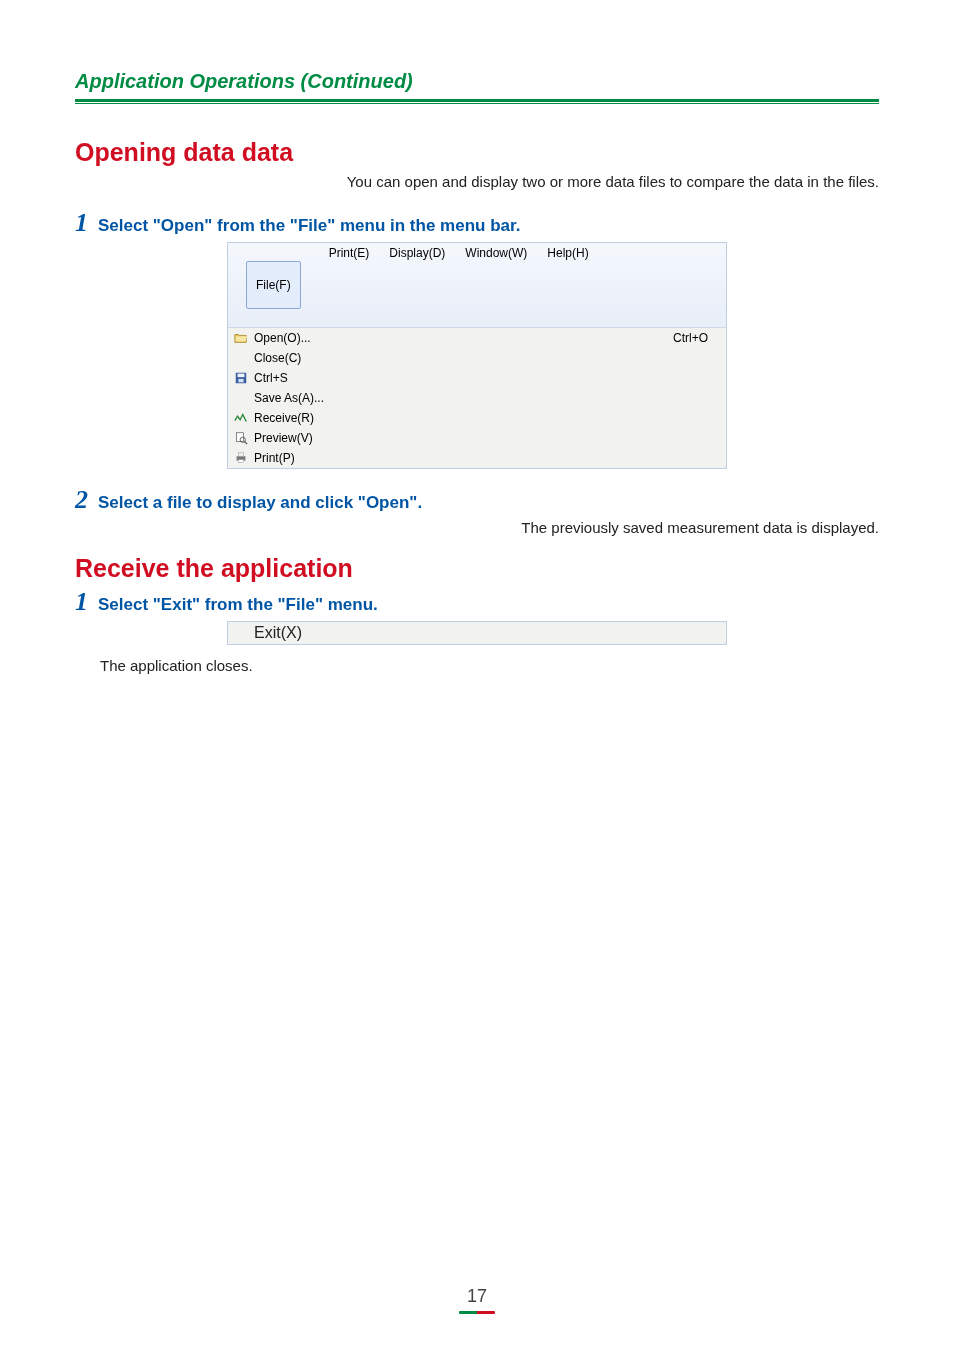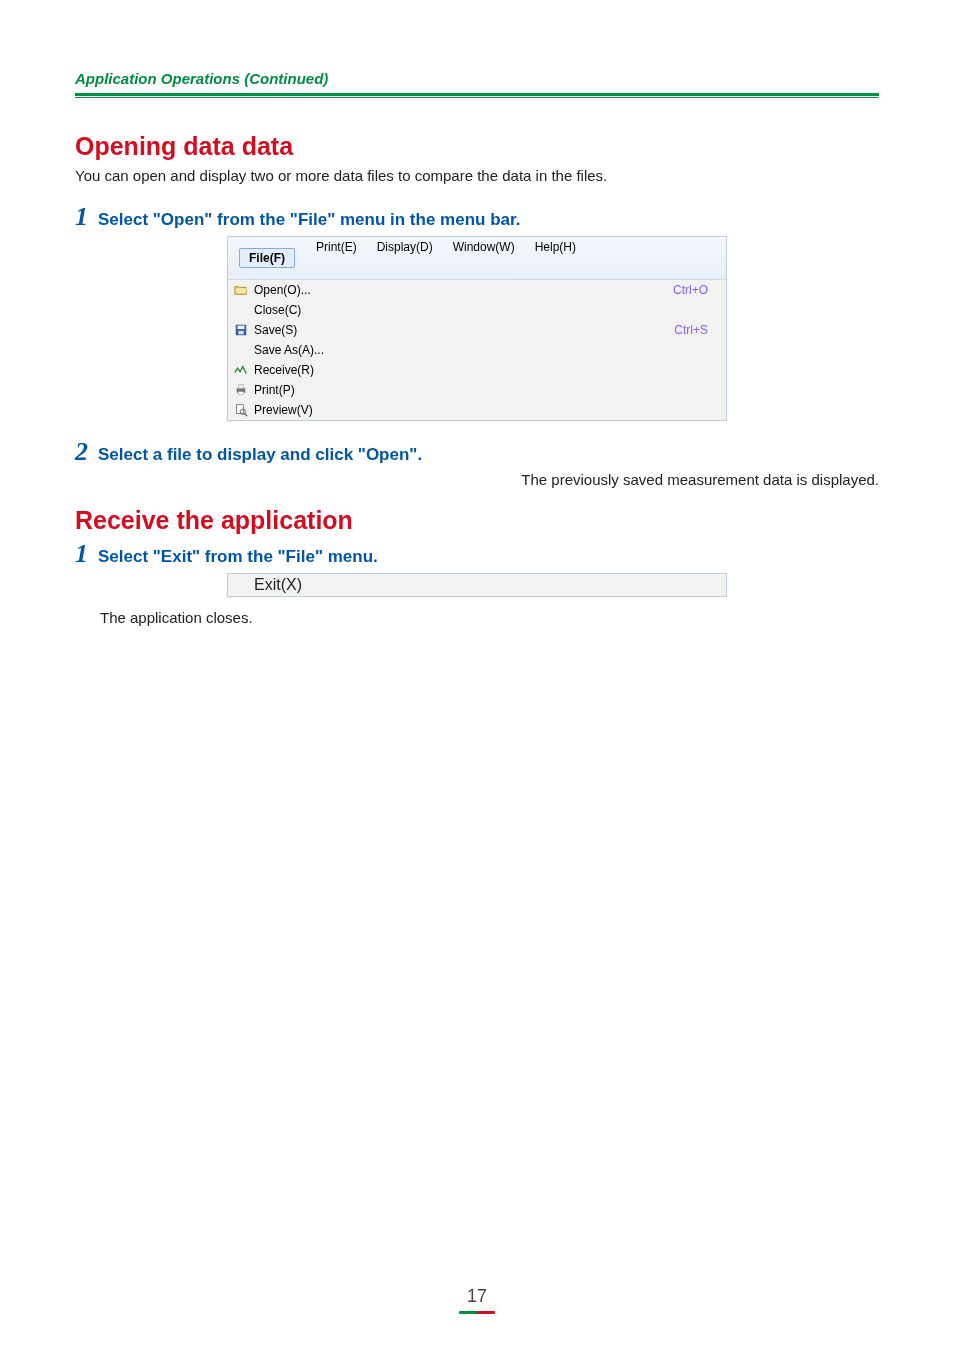--- a/index.html
+++ b/index.html
@@ -12,40 +12,41 @@
     color: #222;
   }
   .page {
     padding: 70px 75px 0 75px;
   }
   .header-line {
     font-family: Arial, sans-serif;
     font-style: italic;
     font-weight: bold;
     color: #008c44;
-    font-size: 15px;
+    font-size: 20px;
     padding-bottom: 6px;
     border-bottom: 3px solid #008c44;
     margin-bottom: 1px;
   }
   .header-underline {
     border-bottom: 1px solid #008c44;
     margin-bottom: 34px;
   }
   h2.section {
     color: #d10d21;
     font-family: Arial, sans-serif;
     font-weight: bold;
     font-size: 25px;
     margin-bottom: 6px;
   }
   .lead {
     font-size: 15px;
     color: #222;
     margin-bottom: 20px;
+    text-align: right;
   }
   .step {
     display: flex;
     align-items: baseline;
     gap: 10px;
     margin-bottom: 6px;
   }
   .step-num {
     font-family: "Times New Roman", serif;
     font-style: italic;
@@ -82,23 +83,22 @@
     background: linear-gradient(#f4f8fd,#e8eef8);
     border-bottom: 1px solid #cdd8ea;
   }
   .menubar .mitem {
     padding: 3px 10px;
   }
   .menubar .mitem.sel {
     border: 1px solid #8aa7d6;
     background: #e4edfb;
     border-radius: 2px;
-    margin: 11px;
-    padding: 2px 9px;
-    font-weight: bold;
+    margin: 18px;
+    padding: 16px 9px;
   }
   .dropdown {
     background: #f2f2f0;
   }
   .drow {
     display: flex;
     align-items: center;
     padding: 2px 8px 2px 0;
     min-height: 20px;
   }
@@ -106,21 +106,21 @@
     width: 26px;
     display: flex;
     justify-content: center;
     align-items: center;
     color: #3a5b9e;
   }
   .drow .lbl {
     flex: 1;
   }
   .drow .shortcut {
-    color: #8b5cf6;
+    color: #000000;
     padding-right: 10px;
   }
   .icon svg { width: 14px; height: 14px; }
 
   .exit-block {
     width: 500px;
     margin: 6px auto 12px auto;
     font-family: Tahoma, Arial, sans-serif;
     font-size: 16px;
     background: #f2f2f0;
@@ -194,61 +194,60 @@
       </div>
 
       <div class="drow">
         <span class="icon">
           <svg viewBox="0 0 16 16">
               <rect x="2" y="2" width="12" height="12" fill="#3a5b9e"></rect>
               <rect x="4" y="3" width="8" height="4" fill="#eef3fb"></rect>
               <rect x="5" y="9" width="6" height="4" fill="#cfe0f5"></rect>
             </svg>
         </span>
-        <span class="lbl">Save(S)</span>
         <span class="shortcut">Ctrl+S</span>
       </div>
 
       <div class="drow">
         <span class="icon"></span>
         <span class="lbl">Save As(A)...</span>
         <span class="shortcut"></span>
       </div>
 
       <div class="drow">
         <span class="icon">
           <svg viewBox="0 0 16 16">
               <path fill="none" stroke="#2e8b3d" stroke-width="1.6" d="M1 11l3-5 3 4 3-6 4 8"></path>
             </svg>
         </span>
         <span class="lbl">Receive(R)</span>
+        <span class="shortcut"></span>
+      </div>
+
+      <div class="drow">
+        <span class="icon">
+          <svg viewBox="0 0 16 16">
+              <rect x="3" y="2" width="8" height="10" fill="#fff" stroke="#555" stroke-width="0.8"></rect>
+              <circle cx="10" cy="10" r="3" fill="none" stroke="#555" stroke-width="1"></circle>
+              <line x1="12" y1="12" x2="15" y2="15" stroke="#555" stroke-width="1.4"></line>
+            </svg>
+        </span>
+        <span class="lbl">Preview(V)</span>
         <span class="shortcut"></span>
       </div>
 
       <div class="drow">
         <span class="icon">
           <svg viewBox="0 0 16 16">
               <rect x="3" y="6" width="10" height="5" fill="#777"></rect>
               <rect x="5" y="2" width="6" height="4" fill="#eee" stroke="#999" stroke-width="0.6"></rect>
               <rect x="5" y="10" width="6" height="3" fill="#fff" stroke="#999" stroke-width="0.6"></rect>
             </svg>
         </span>
         <span class="lbl">Print(P)</span>
-        <span class="shortcut"></span>
-      </div>
-
-      <div class="drow">
-        <span class="icon">
-          <svg viewBox="0 0 16 16">
-              <rect x="3" y="2" width="8" height="10" fill="#fff" stroke="#555" stroke-width="0.8"></rect>
-              <circle cx="10" cy="10" r="3" fill="none" stroke="#555" stroke-width="1"></circle>
-              <line x1="12" y1="12" x2="15" y2="15" stroke="#555" stroke-width="1.4"></line>
-            </svg>
-        </span>
-        <span class="lbl">Preview(V)</span>
         <span class="shortcut"></span>
       </div>
 
     </div>
   </div>
 
   <div class="step">
     <span class="step-num">2</span>
     <span class="step-text">Select a file to display and click "Open".</span>
   </div>

